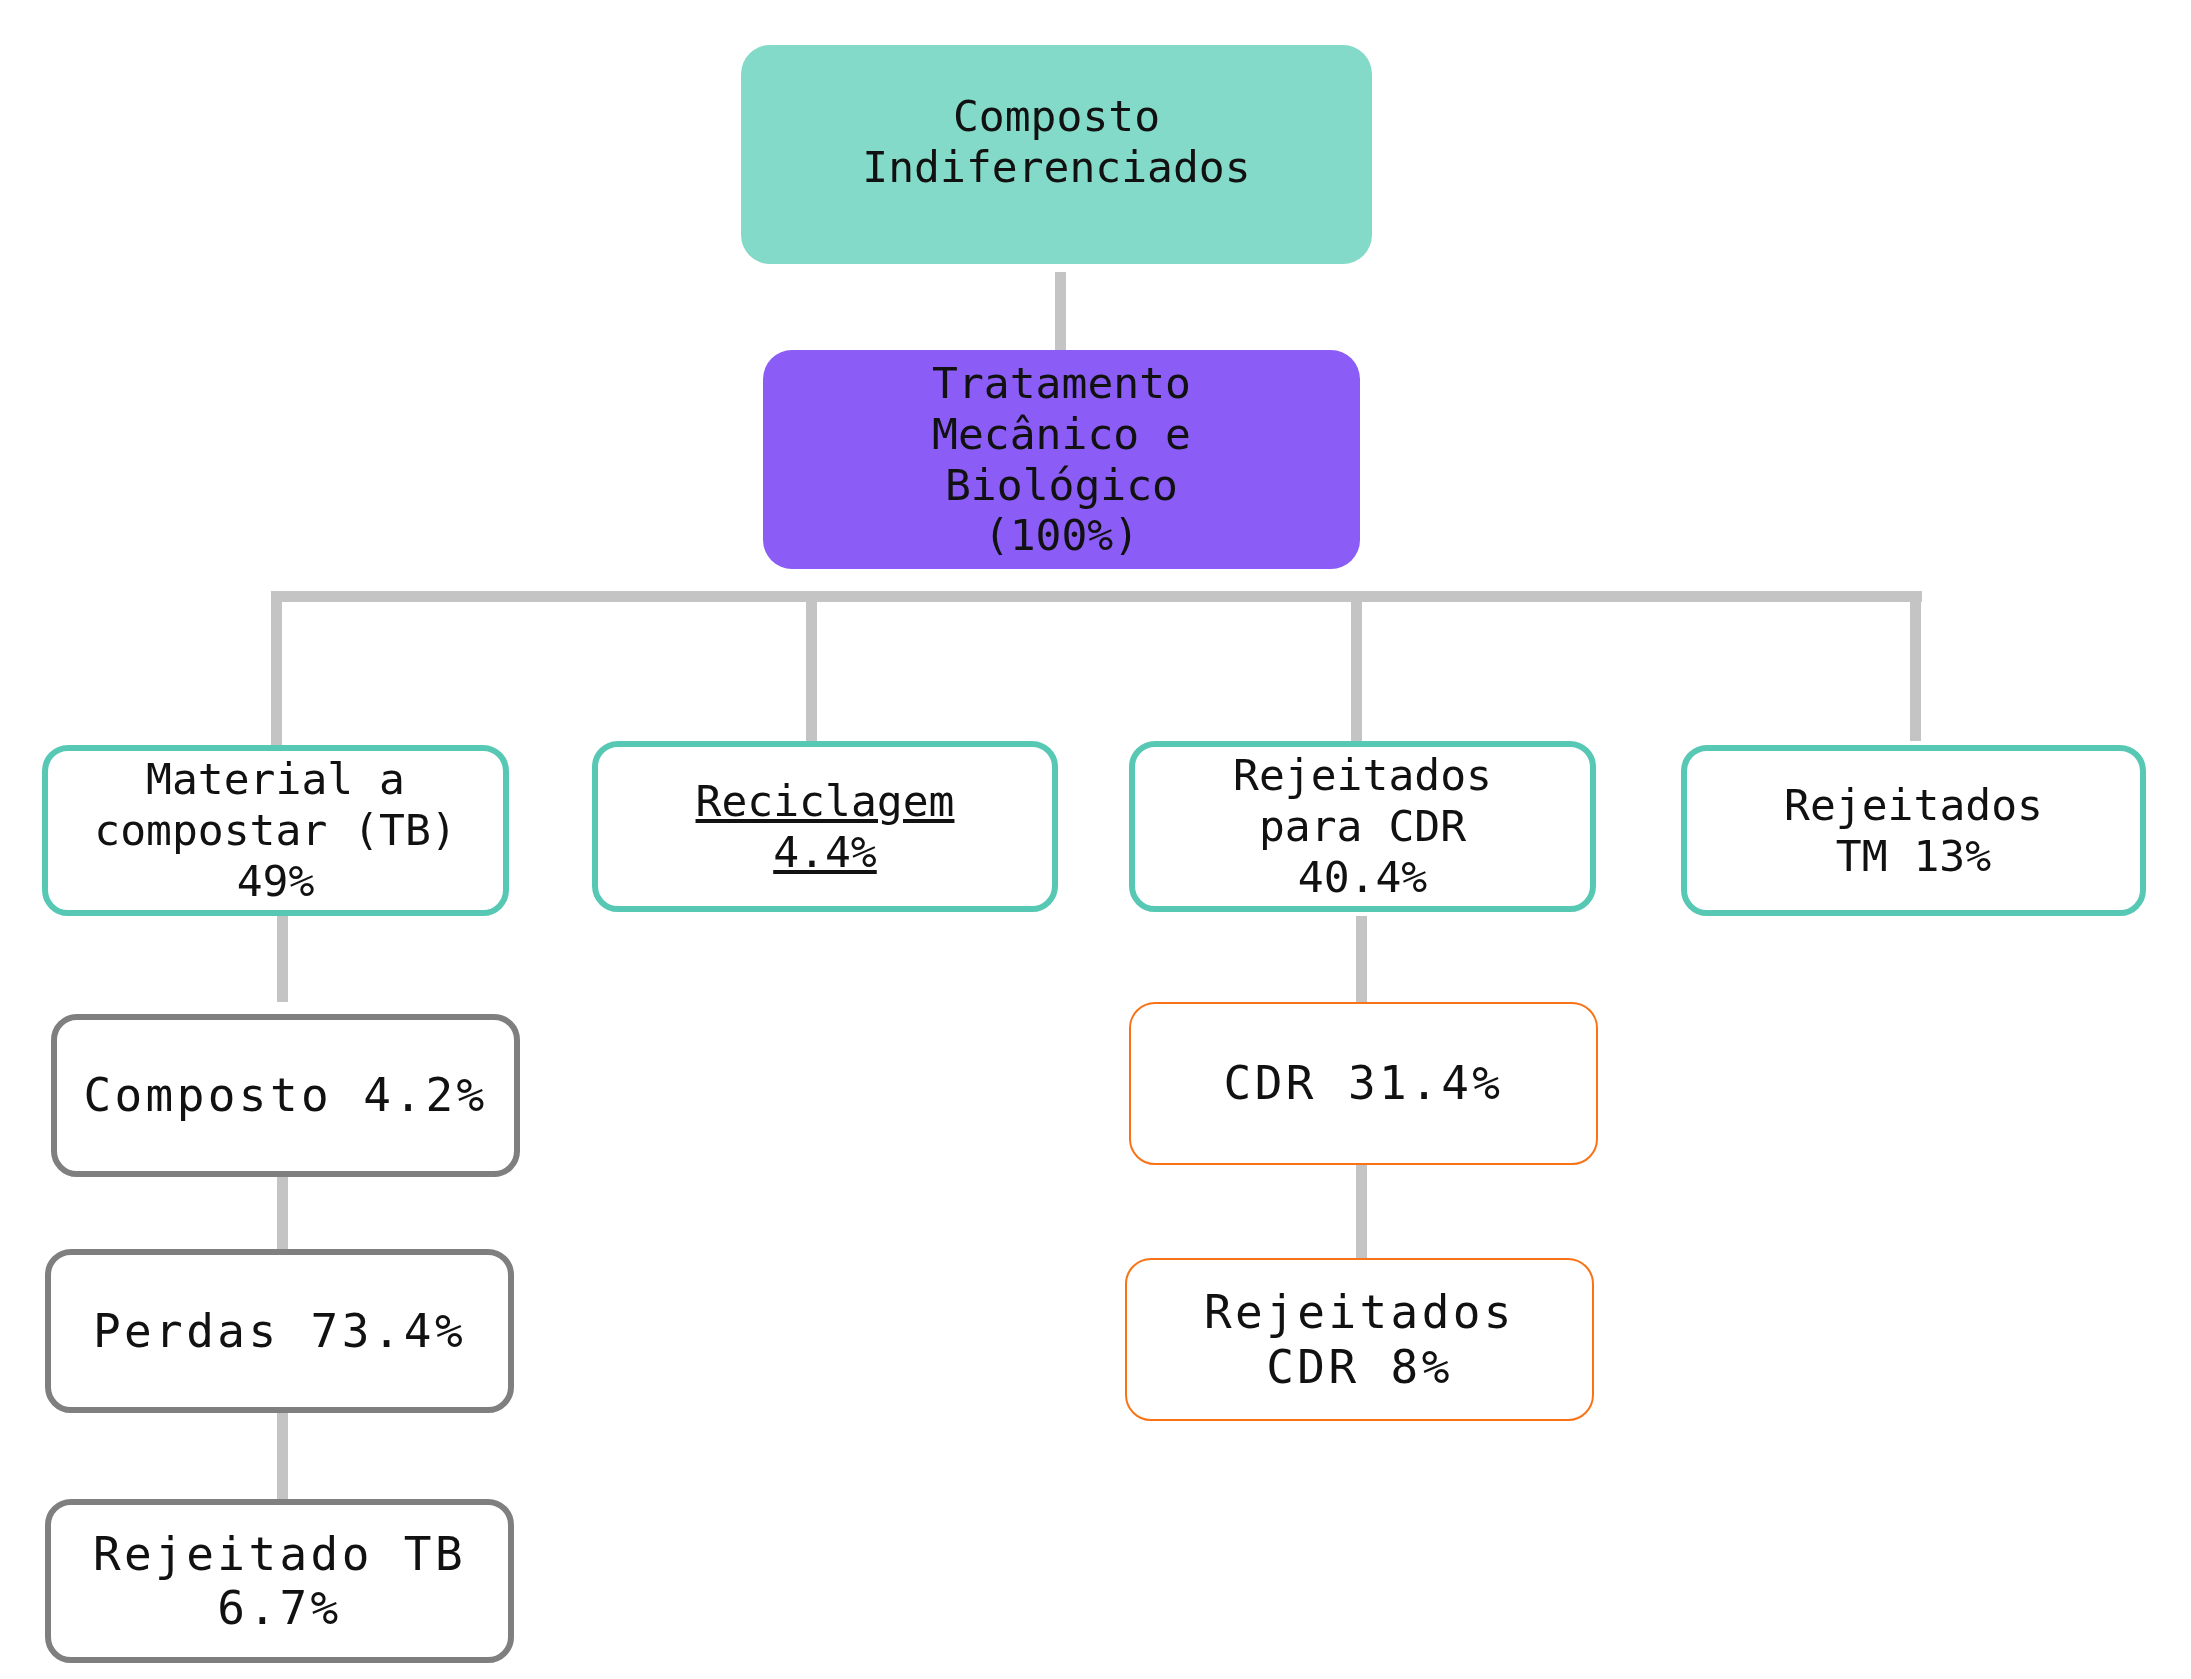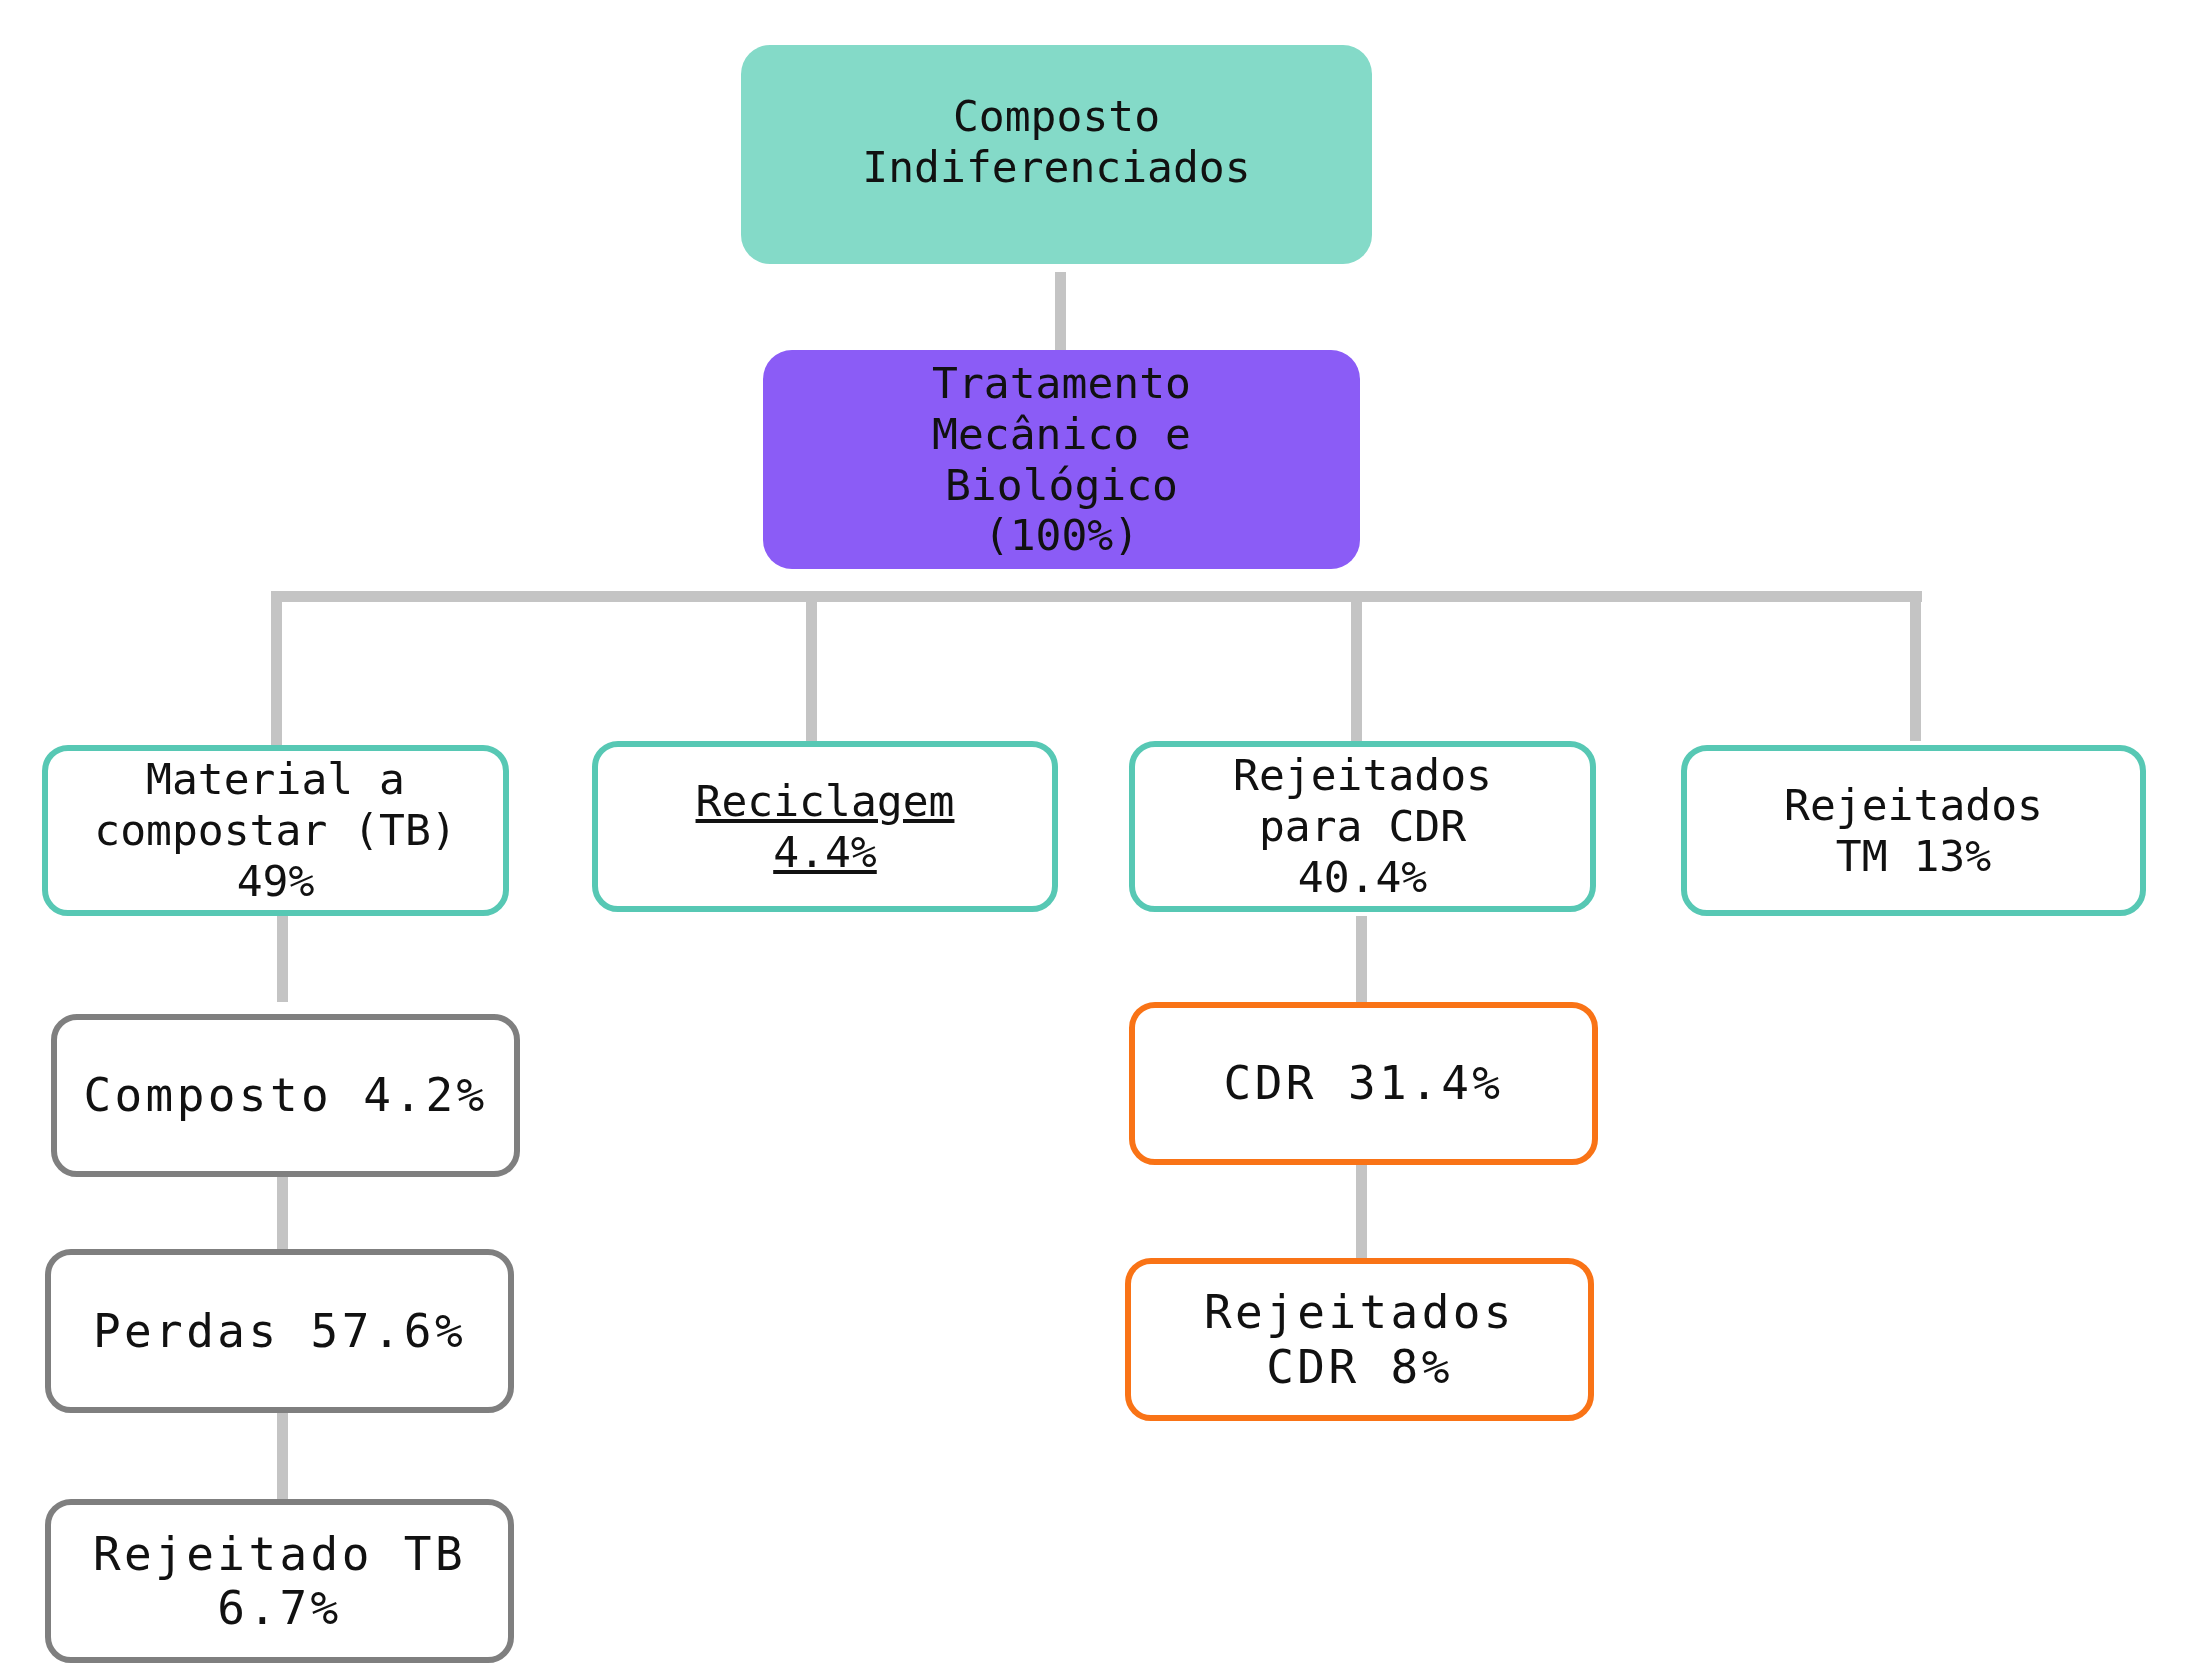--- a/index.html
+++ b/index.html
@@ -3,21 +3,21 @@
 <meta charset="utf-8">
 <style>
   html, body { margin:0; padding:0; background:#ffffff; }
   body { width:2192px; height:1680px; position:relative; overflow:hidden; font-family:"DejaVu Sans Mono", monospace; color:#111; }
   .line { position:absolute; background:#c4c4c4; }
   .box { position:absolute; box-sizing:border-box; display:flex; align-items:center; justify-content:center; text-align:center; white-space:pre-line; line-height:1.18; }
   .root { background:#84dac8; border-radius:29px; font-size:43px; }
   .tmb { background:#8b5cf6; border-radius:29px; font-size:43px; }
   .teal { background:#fff; border:6px solid #57c8b4; border-radius:26px; font-size:43px; }
   .grey { background:#fff; border:6px solid #7f7f7f; border-radius:26px; font-size:46px; letter-spacing:3.4px; }
-  .lilac { background:#fff; border:6px solid #f97316; border-radius:26px; font-size:46px; letter-spacing:3.4px; }
+  .lilac { background:#fff; border:2px solid #f97316; border-radius:26px; font-size:46px; letter-spacing:3.4px; }
 </style>
 </head>
 <body>
 
 <div class="line" style="left:1055px;top:272px;width:11px;height:79px;"></div>
 <div class="line" style="left:271px;top:591px;width:1651px;height:11px;"></div>
 <div class="line" style="left:271px;top:591px;width:11px;height:156px;"></div>
 <div class="line" style="left:806px;top:596px;width:11px;height:147px;"></div>
 <div class="line" style="left:1351px;top:596px;width:11px;height:147px;"></div>
 <div class="line" style="left:1910px;top:591px;width:11px;height:150px;"></div>
@@ -39,20 +39,20 @@
 49%</div>
 <div class="box teal" style="left:592px;top:741px;width:466px;height:171px;text-decoration:underline;">Reciclagem
 4.4%</div>
 <div class="box teal" style="left:1129px;top:741px;width:467px;height:171px;">Rejeitados
 para CDR
 40.4%</div>
 <div class="box teal" style="left:1681px;top:745px;width:465px;height:171px;">Rejeitados
 TM 13%</div>
 
 <div class="box grey" style="left:51px;top:1002px;width:469px;height:163px;margin-top:12px;">Composto 4.2%</div>
-<div class="box grey" style="left:45px;top:1249px;width:469px;height:164px;">Perdas 57.6%</div>
+<div class="box grey" style="left:45px;top:1249px;width:469px;height:164px;">Perdas 73.4%</div>
 <div class="box grey" style="left:45px;top:1499px;width:469px;height:164px;">Rejeitado TB
 6.7%</div>
 
 <div class="box lilac" style="left:1129px;top:1002px;width:469px;height:163px;">CDR 31.4%</div>
 <div class="box lilac" style="left:1125px;top:1258px;width:469px;height:163px;">Rejeitados
 CDR 8%</div>
 
 
 </body></html>

